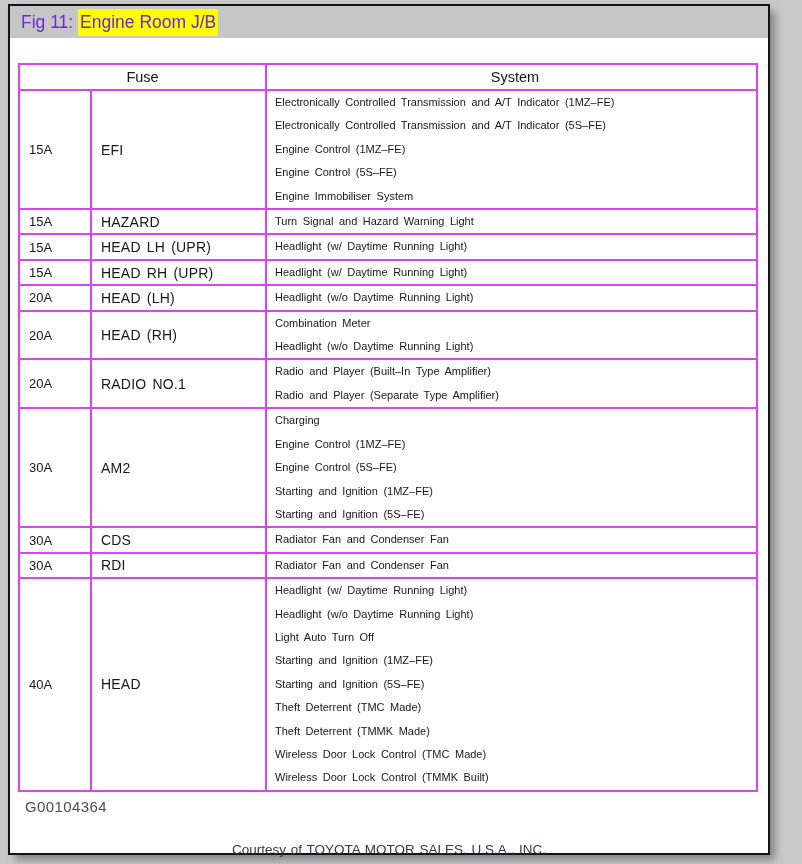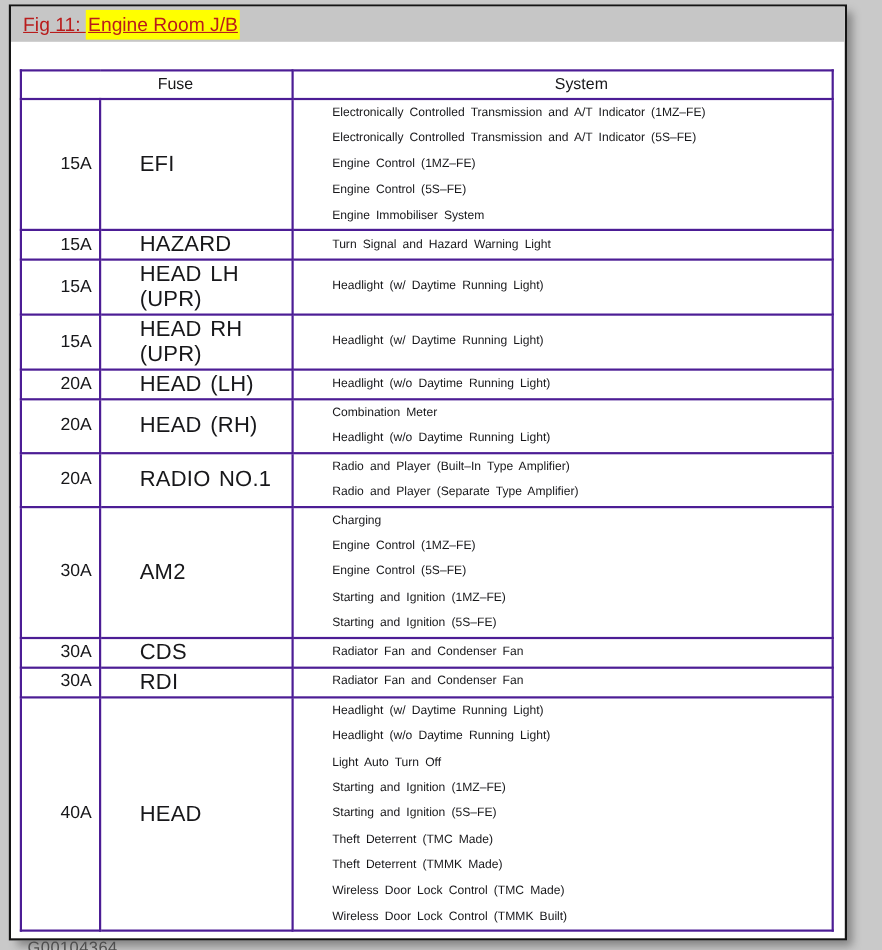--- a/index.html
+++ b/index.html
@@ -19,52 +19,50 @@
     border: 2px solid #141414;
     box-shadow: 6px 6px 8px -1px rgba(0,0,0,0.35);
   }
   .title-band {
     height: 32px;
     background: #c6c6c6;
     display: flex;
     align-items: center;
     padding-left: 11px;
     font-size: 17.5px;
-    color: #b91c1c;
+    color: #6d28d9;
     white-space: pre;
-    text-decoration: underline;
   }
   .hl {
     background: #ffff00;
     padding: 3px 2px;
   }
   table.fuse-table {
     margin: 25px 0 0 8px;
     border-collapse: collapse;
     table-layout: fixed;
     width: 740px;
     color: #17171a;
   }
   .fuse-table td, .fuse-table th {
-    border: 2px solid #4c1d95;
+    border: 2px solid #d946ef;
     font-weight: 400;
-    padding-left: 35px;
   }
   .fuse-table th { height: 22px; font-size: 14.5px; }
   .h-fuse { text-align: center; }
   .h-sys  { text-align: center; padding-left: 8px; word-spacing: 1px; }
   .amp {
     padding-left: 9px;
-    font-size: 16px;
+    font-size: 13px;
     vertical-align: middle;
     word-spacing: 1px;
   }
   .fname {
     padding-left: 9px;
-    font-size: 20px;
+    font-size: 14px;
     vertical-align: middle;
     letter-spacing: 0.2px;
     word-spacing: 2px;
     border-radius: 24px;
   }
   .sys { padding: 0 0 0 8px; vertical-align: middle; }
   .sl {
     line-height: 23.4px;
     font-size: 11px;
     word-spacing: 2.5px;

